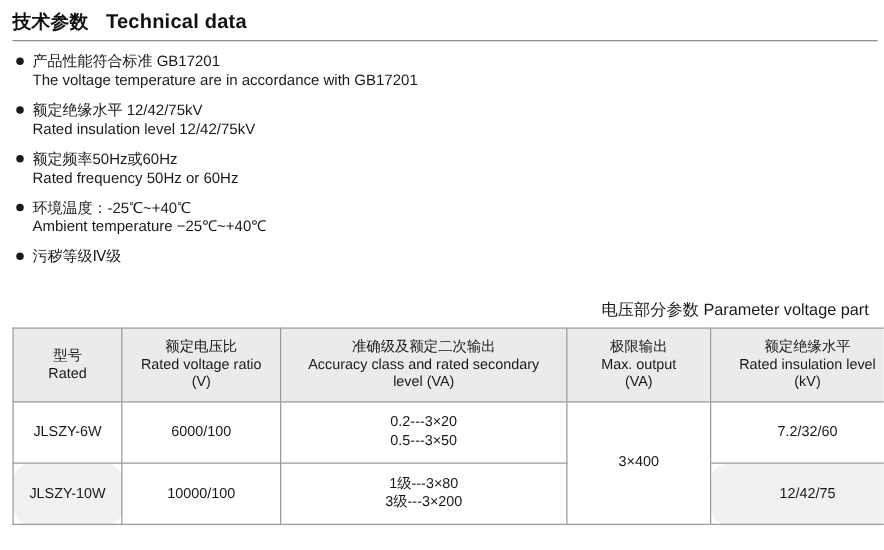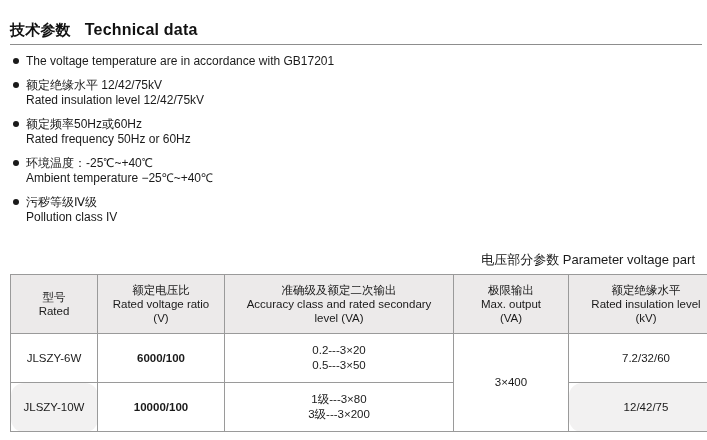--- a/index.html
+++ b/index.html
@@ -18,21 +18,21 @@
   .page {
     position: relative;
     width: 707px;
     height: 440px;
     box-sizing: border-box;
     padding: 0 8px;
   }
 
   
   .title-wrap {
-    padding: 20px 0 2px 2px;
+    padding: 8px 0 2px 2px;
   }
   .title {
     font-size: 16px;
     font-weight: bold;
     letter-spacing: 0.2px;
     color: #111;
     line-height: 20px;
     display: inline-block;
   }
   .title .cn { font-size: 15px; }
@@ -119,21 +119,21 @@
     background: #f2f1f1 !important;
     border-radius: 13px;
   }
   .acc-cell {
     line-height: 19px;
     padding: 4px 4px !important;
   }
   .acc-line { display: block; }
 
   .col-type { width: 82px; }
-  .col-ratio { width: 122px; font-weight: bold; }
+  .col-ratio { width: 122px; }
   .col-acc { width: 224px; }
   .col-max { width: 110px; }
   .col-ins { width: 150px; }
 </style>
 </head>
 <body>
 
 <div class="page">
 
   <div class="title-wrap">
@@ -142,20 +142,21 @@
       &nbsp;
       <span class="en">Technical data</span>
     </div>
   </div>
   <div class="title-rule"></div>
 
   <div class="spec-list">
 
     <div class="spec-item">
       <span class="dot"></span>
+      <div class="spec-cn">产品性能符合标准 GB17201</div>
       <div class="spec-en">The voltage temperature are in accordance with GB17201</div>
     </div>
 
     <div class="spec-item">
       <span class="dot"></span>
       <div class="spec-cn">额定绝缘水平 12/42/75kV</div>
       <div class="spec-en">Rated insulation level 12/42/75kV</div>
     </div>
 
     <div class="spec-item">
@@ -166,21 +167,20 @@
 
     <div class="spec-item">
       <span class="dot"></span>
       <div class="spec-cn">环境温度：-25℃~+40℃</div>
       <div class="spec-en">Ambient temperature −25℃~+40℃</div>
     </div>
 
     <div class="spec-item">
       <span class="dot"></span>
       <div class="spec-cn">污秽等级Ⅳ级</div>
-      <div class="spec-en">Pollution class IV</div>
     </div>
 
   </div>
 
   <div class="table-caption">电压部分参数 Parameter voltage part</div>
 
   <table class="data-table">
     <thead>
       <tr>
         <th class="col-type">

